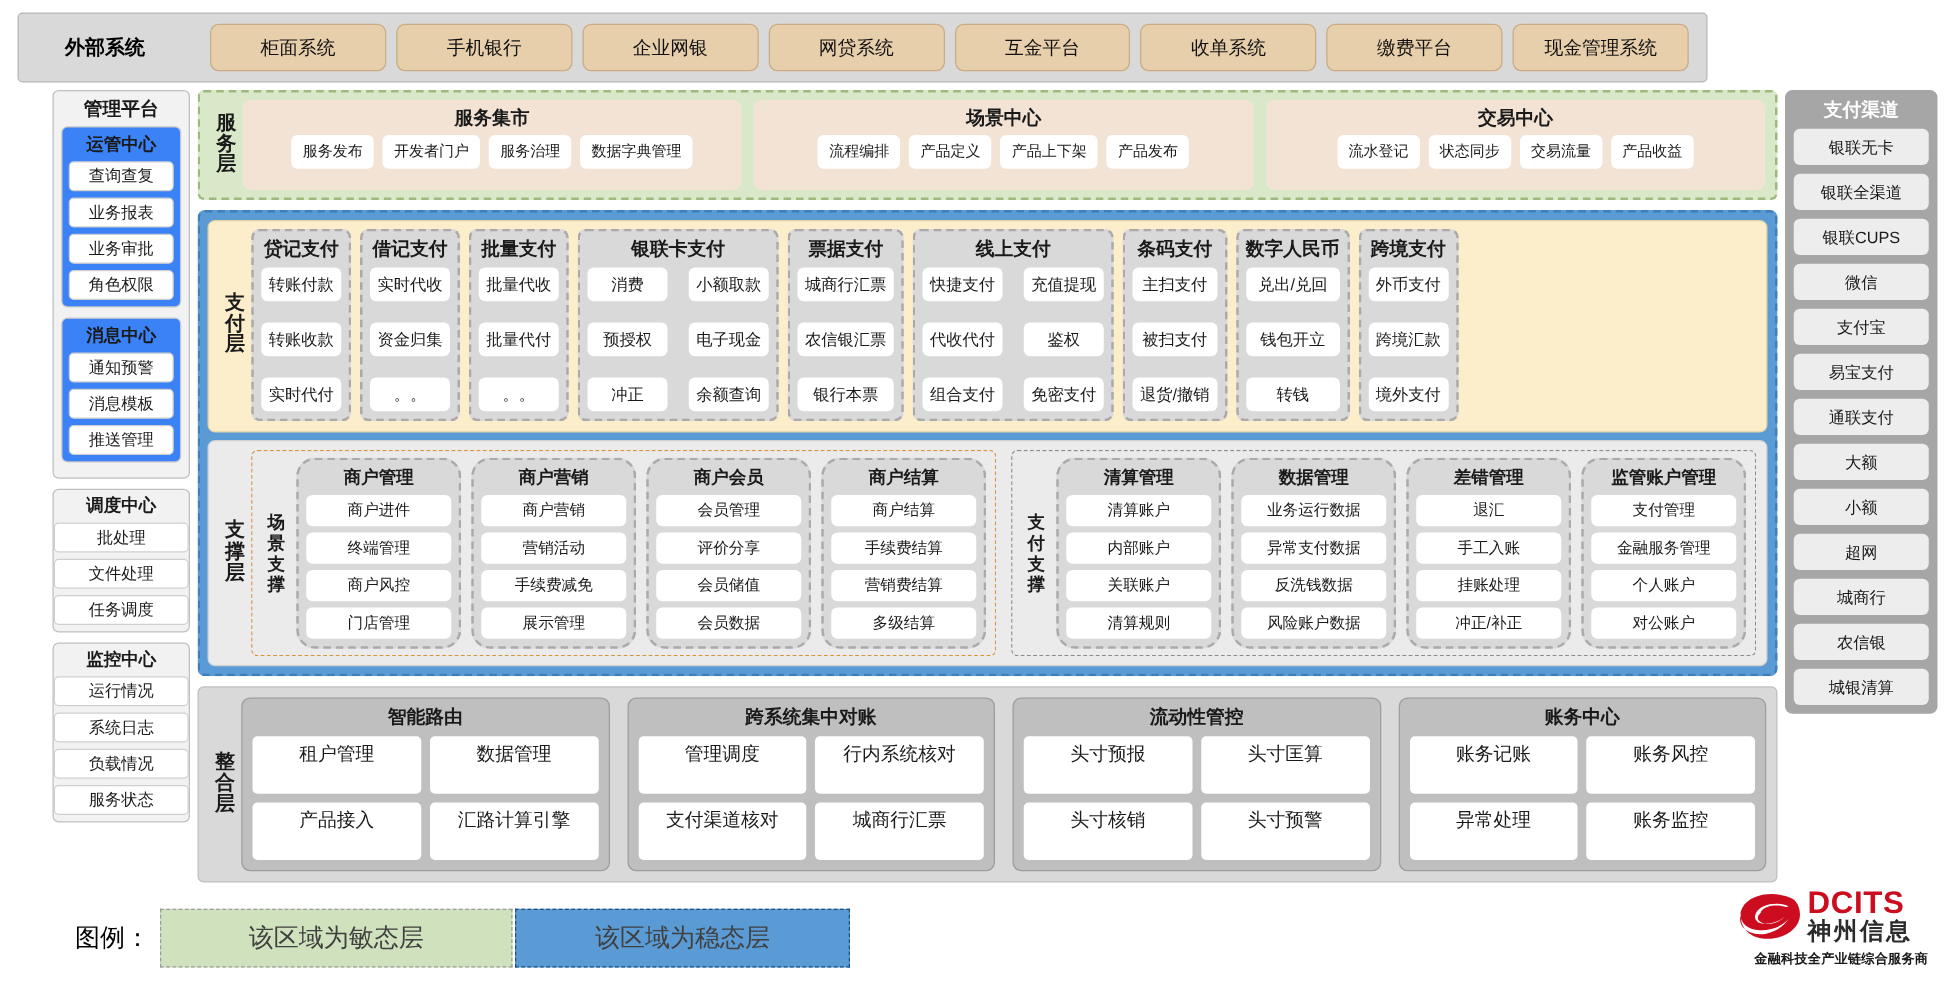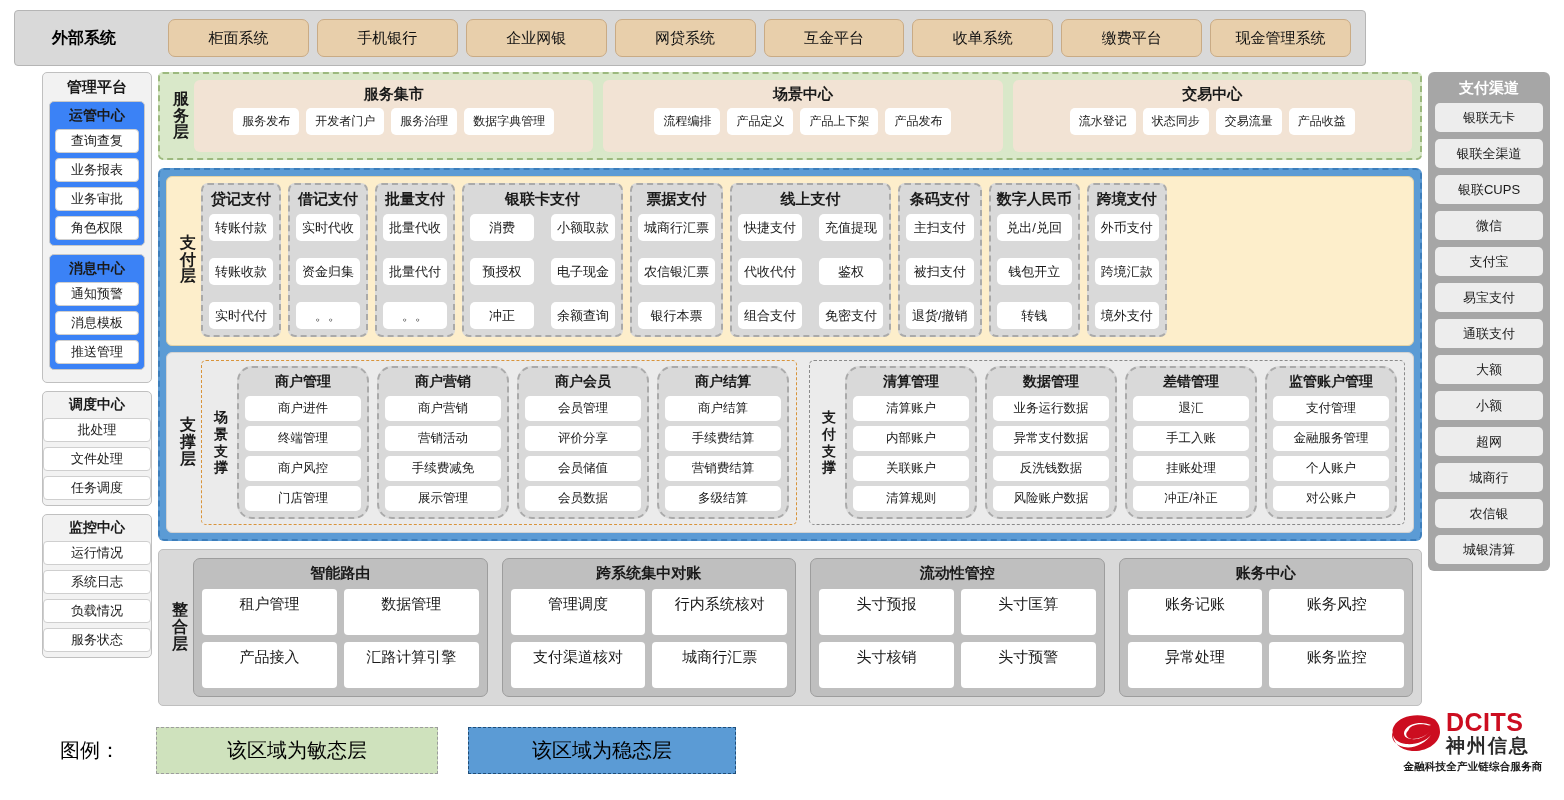--- a/index.html
+++ b/index.html
@@ -222,25 +222,25 @@
     background: #ededed; border-radius: 5px;
     font-size: 13px; text-align: center;
     height: 29px; line-height: 29px;
     margin-bottom: 7px; white-space: nowrap;
   }
   .channel-item:last-child { margin-bottom: 0; }
 
   
   .legend {
     position: absolute; left: 60px; top: 727px;
-    display: flex; align-items: center; gap: 30px;
+    display: flex; align-items: center; gap: 2px;
   }
   .legend-label { font-size: 20px; color: #000; margin-right: 6px; }
   .legend-chip {
-    font-size: 20px; color: #000000;
+    font-size: 20px; color: #404040;
     padding: 9px 30px; text-align: center;
   }
   .legend-chip.agile { background: #cfe2bd; border: 1px dashed #9c9c9c; min-width: 282px;}
   .legend-chip.stable { background: #5b9bd5; border: 1px dashed #1f4e79; min-width: 268px;}
 
   
   .logo {
     position: absolute; left: 1390px; top: 710px;
     width: 166px; height: 80px;
   }

